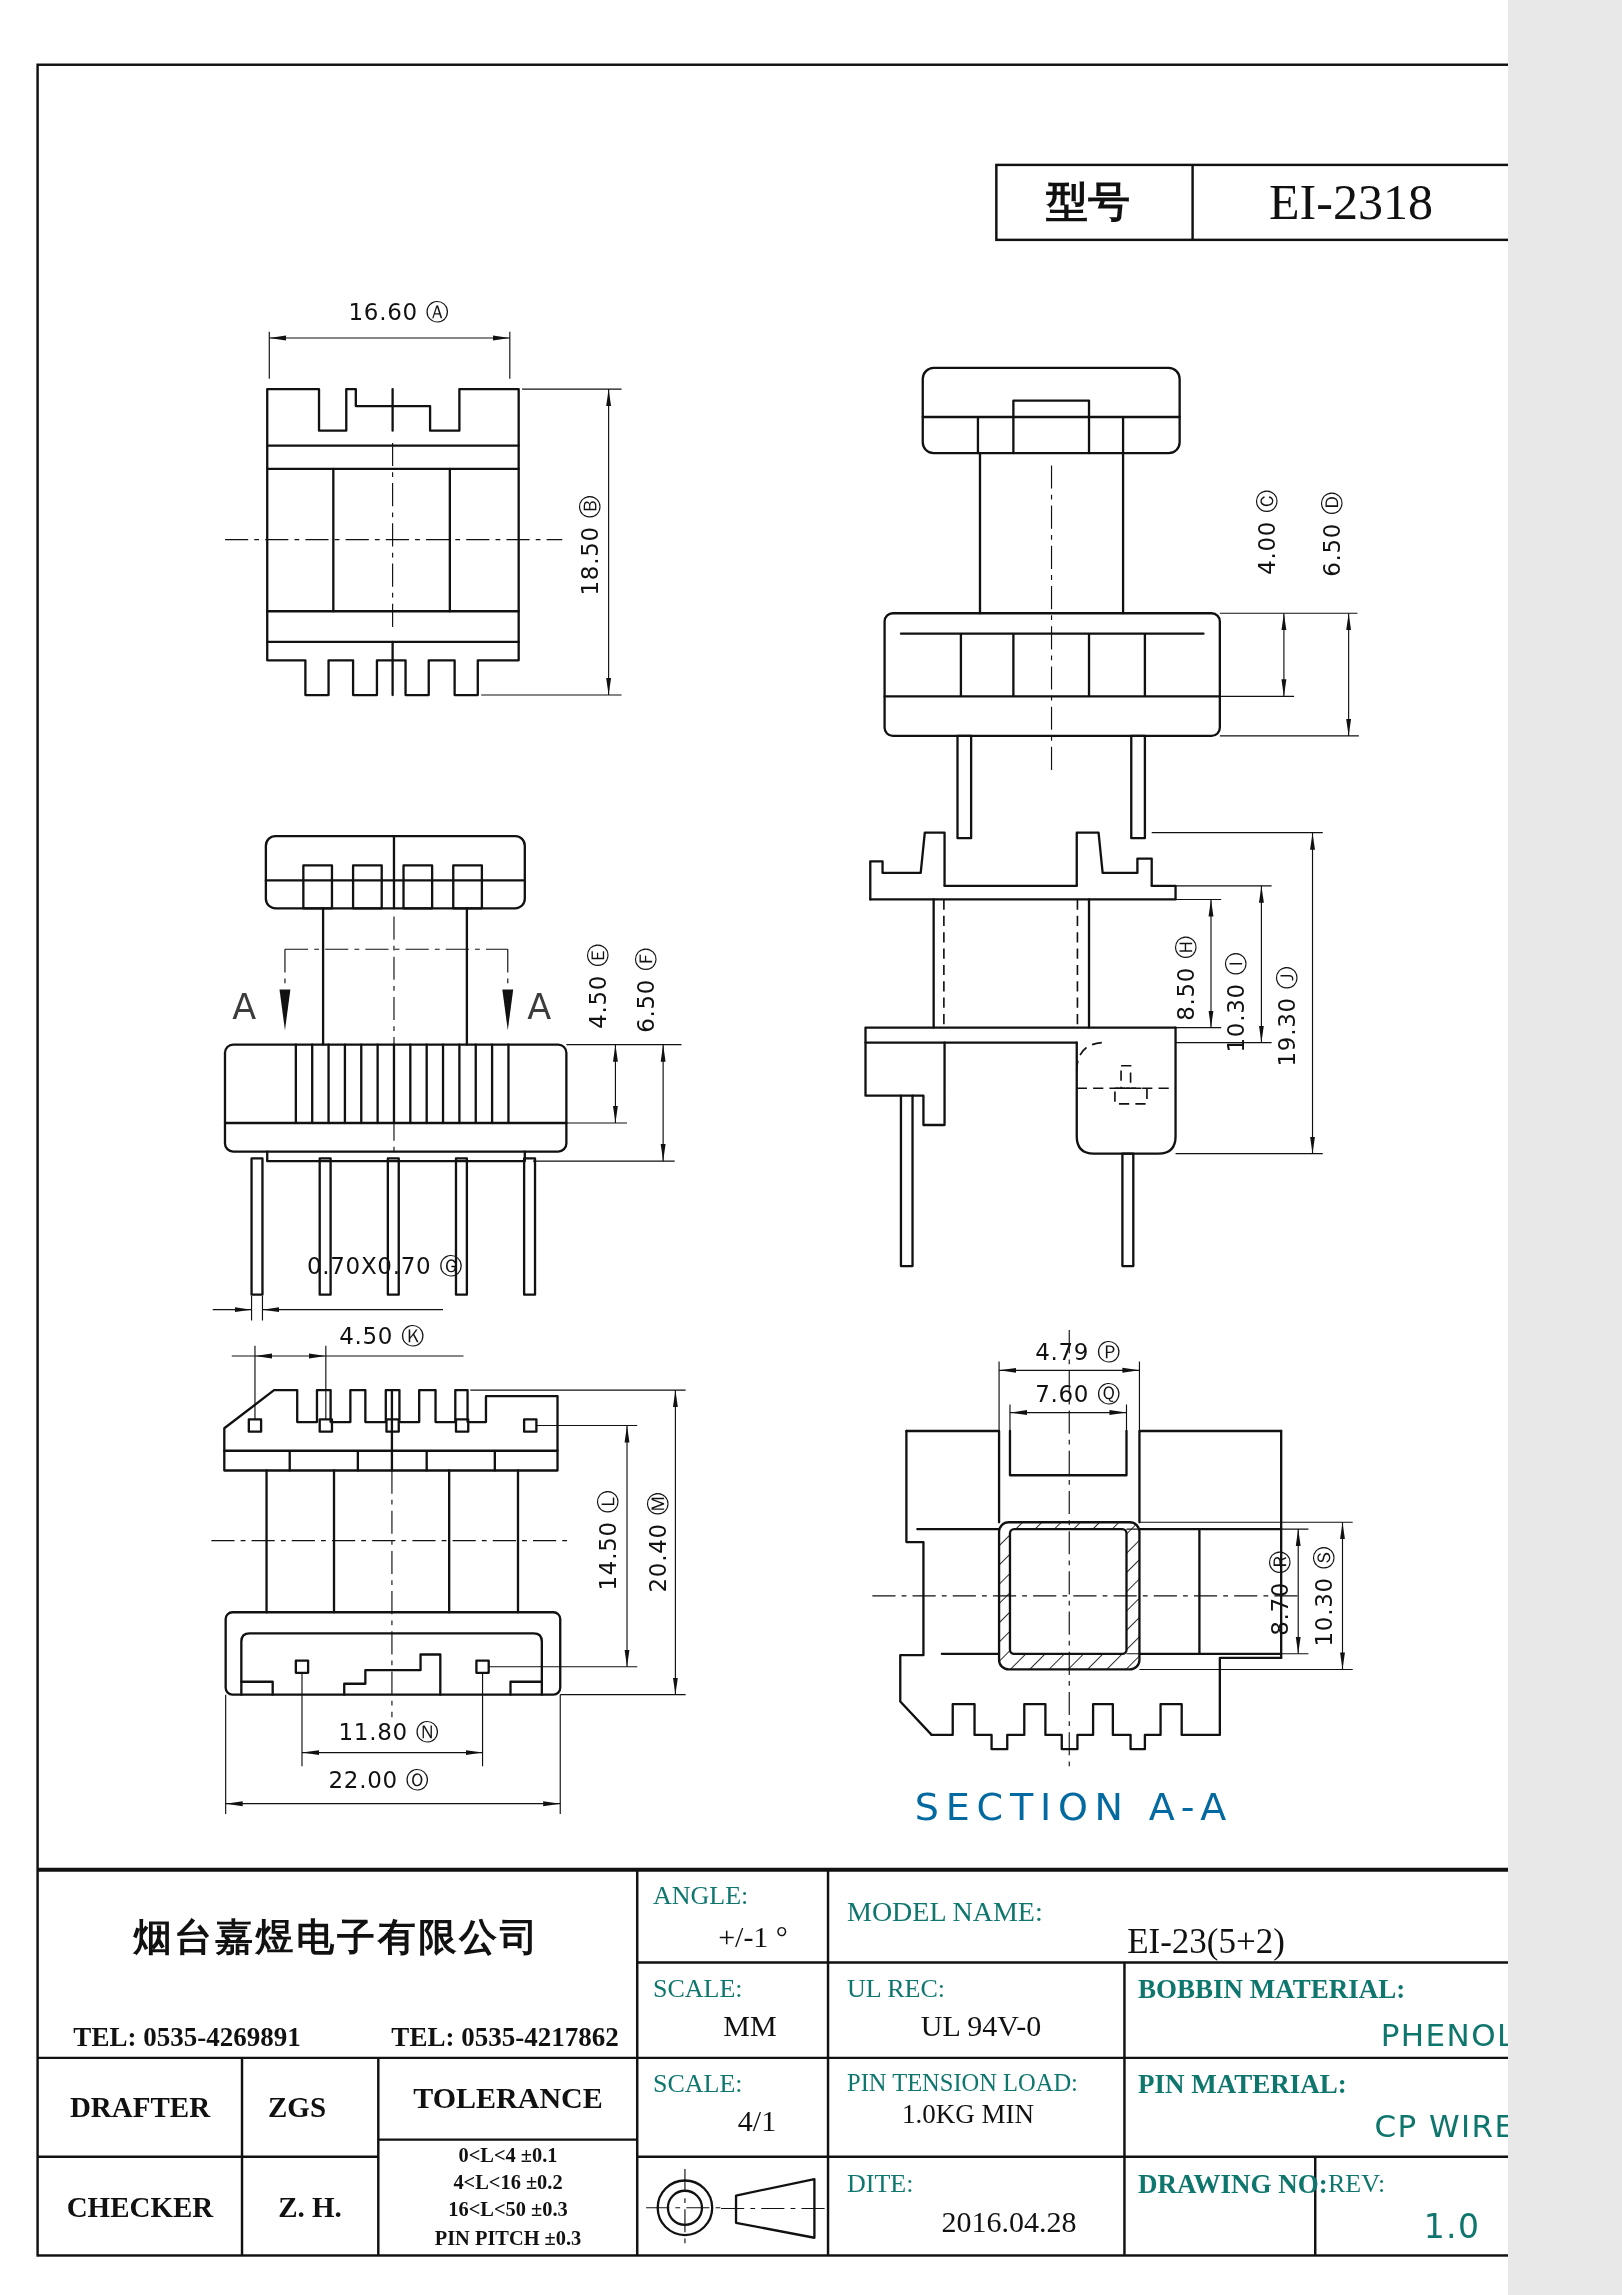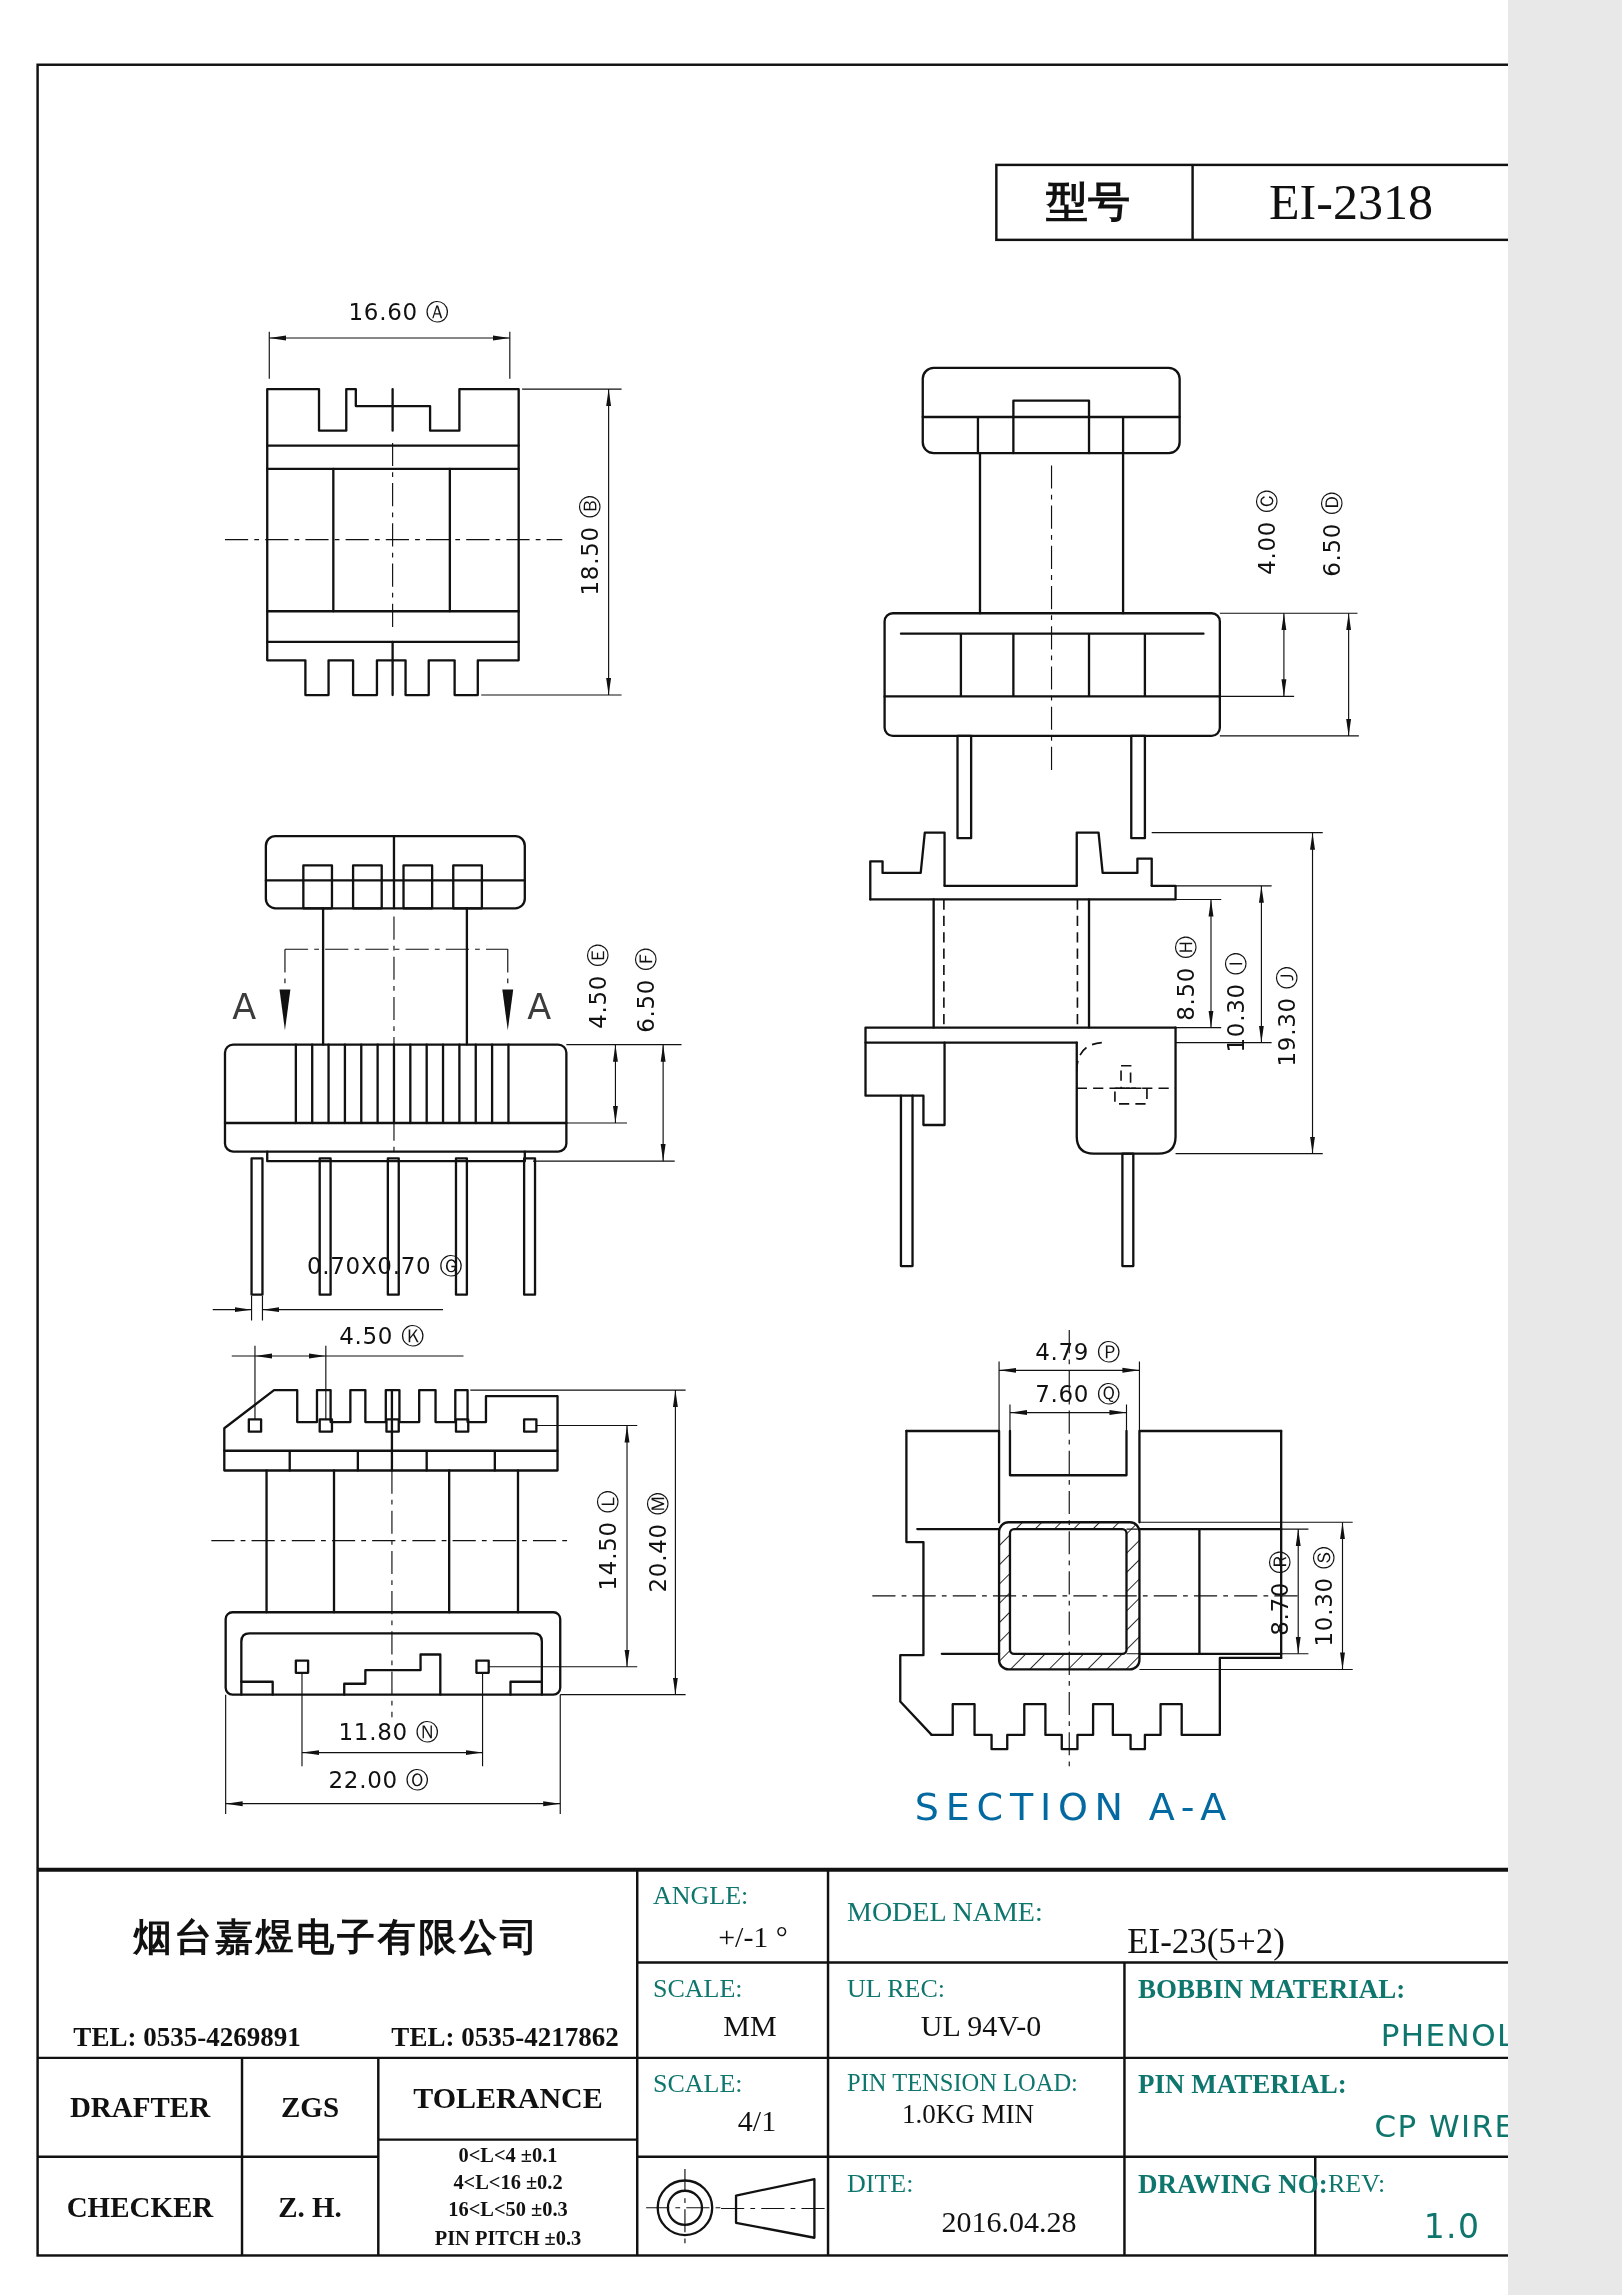--- a/index.html
+++ b/index.html
@@ -218,21 +218,21 @@
 <div class="tx ser" style="left:1206px;top:1942px;font-size:35px;">EI-23(5+2)</div>
 
 <div class="lt ser" style="left:653px;top:1974px;font-size:26px;">SCALE:</div>
 <div class="tx ser" style="left:750px;top:2026px;font-size:30px;">MM</div>
 <div class="lt ser" style="left:847px;top:1974px;font-size:26px;">UL REC:</div>
 <div class="tx ser" style="left:981px;top:2026px;font-size:30px;">UL 94V-0</div>
 <div class="lt ser b" style="left:1138px;top:1974px;font-size:27px;">BOBBIN MATERIAL:</div>
 <div class="tx thin" style="left:1465px;top:2035px;font-size:31px;">PHENOLIC</div>
 
 <div class="tx ser b" style="left:140px;top:2107px;font-size:29px;">DRAFTER</div>
-<div class="tx ser b" style="left:310px;top:2107px;font-size:29px;">ZGS</div>
+<div class="tx ser b" style="left:297px;top:2107px;font-size:29px;">ZGS</div>
 <div class="tx ser b" style="left:140px;top:2207px;font-size:29px;">CHECKER</div>
 <div class="tx ser b" style="left:310px;top:2207px;font-size:29px;">Z. H.</div>
 
 <div class="tx ser b" style="left:508px;top:2098px;font-size:30px;">TOLERANCE</div>
 <div class="tx ser b" style="left:508px;top:2155px;font-size:20.4px;">0&lt;L&lt;4   ±0.1</div>
 <div class="tx ser b" style="left:508px;top:2182px;font-size:20.4px;">4&lt;L&lt;16  ±0.2</div>
 <div class="tx ser b" style="left:508px;top:2209px;font-size:20.4px;">16&lt;L&lt;50  ±0.3</div>
 <div class="tx ser b" style="left:508px;top:2238px;font-size:20.4px;">PIN PITCH  ±0.3</div>
 
 <div class="lt ser" style="left:653px;top:2069px;font-size:26px;">SCALE:</div>

